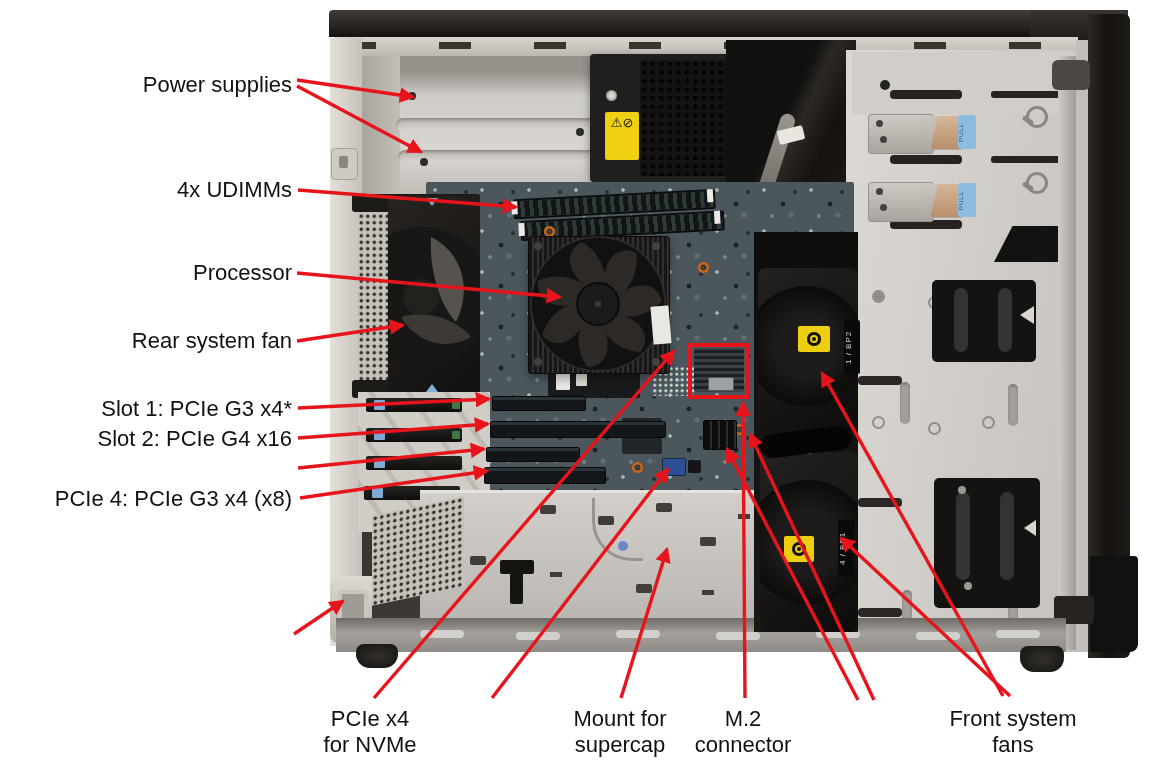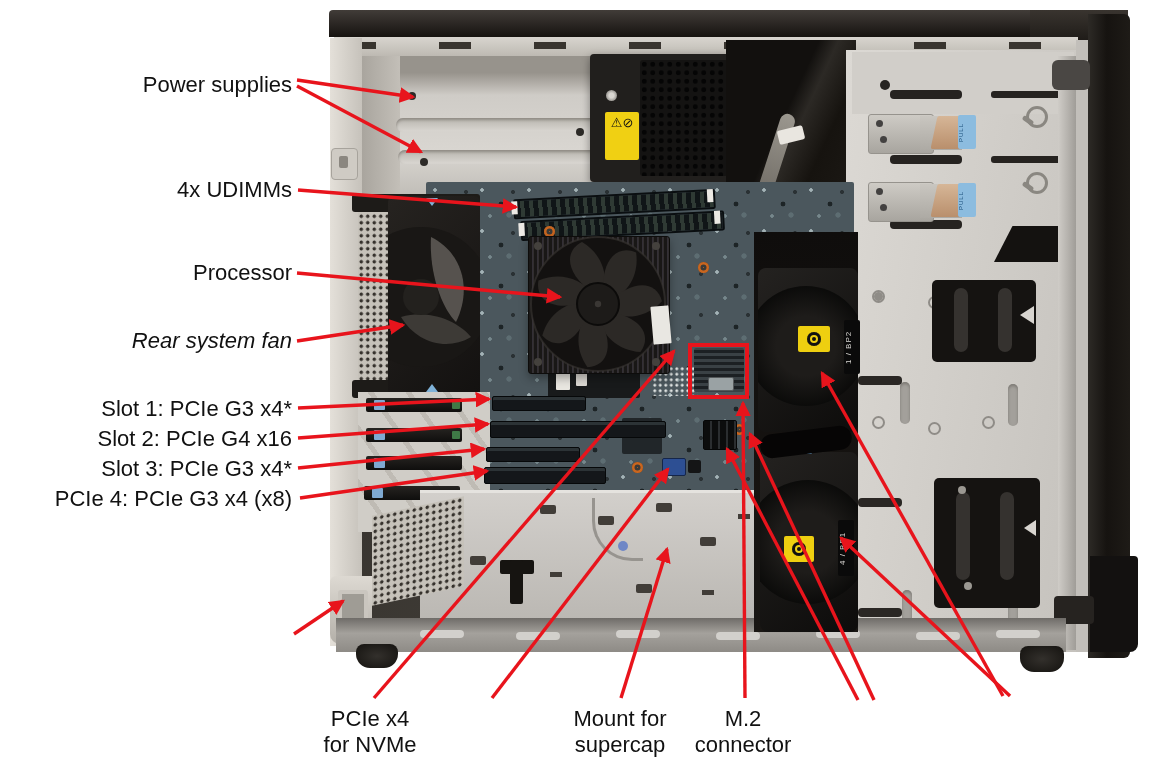--- a/index.html
+++ b/index.html
@@ -280,26 +280,27 @@
       <line x1="858" y1="700" x2="727" y2="449" marker-end="url(#ah)"></line>
       <line x1="874" y1="700" x2="750" y2="434" marker-end="url(#ah)"></line>
       <line x1="1003" y1="696" x2="822" y2="373" marker-end="url(#ah)"></line>
       <line x1="1010" y1="696" x2="841" y2="538" marker-end="url(#ah)"></line>
     </g>
   </svg>
 
   <div class="lbl r" style="right:863px;top:72px;">Power supplies</div>
   <div class="lbl r" style="right:863px;top:177px;text-align:center;">4x UDIMMs</div>
   <div class="lbl r" style="right:863px;top:260px;">Processor</div>
-  <div class="lbl r" style="right:863px;top:328px;font-style:italic;">Rear system fan</div>
+  <div class="lbl r" style="right:863px;top:328px;">Rear system fan</div>
   <div class="lbl r" style="right:863px;top:396px;">Slot 1: PCIe G3 x4*</div>
   <div class="lbl r" style="right:863px;top:426px;">Slot 2: PCIe G4 x16</div>
-  <div class="lbl r" style="right:863px;top:456px;">Slot 3: PCIe G3 x4*</div>
   <div class="lbl r" style="right:863px;top:486px;">PCIe 4: PCIe G3 x4 (x8)</div>
 
   <div class="lbl c" style="left:280px;top:706px;width:180px;">PCIe x4
 for NVMe</div>
   <div class="lbl c" style="left:530px;top:706px;width:180px;">Mount for
 supercap</div>
   <div class="lbl c" style="left:653px;top:706px;width:180px;">M.2
 connector</div>
+  <div class="lbl c" style="left:923px;top:706px;width:180px;">Front system
+fans</div>
 
 </div>
 
 </body></html>

